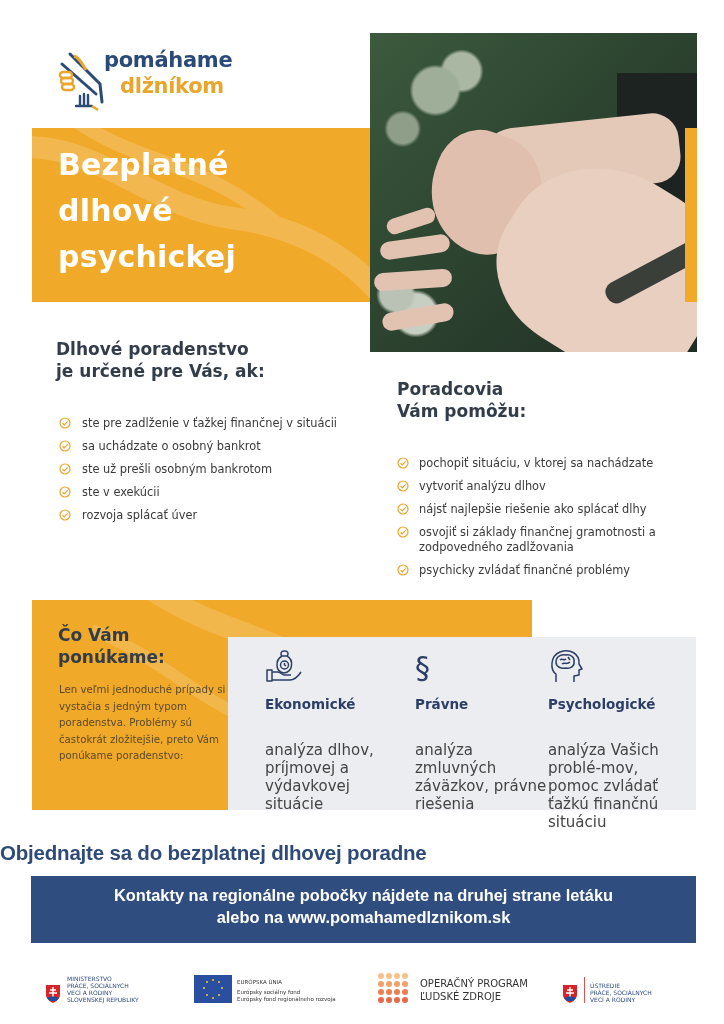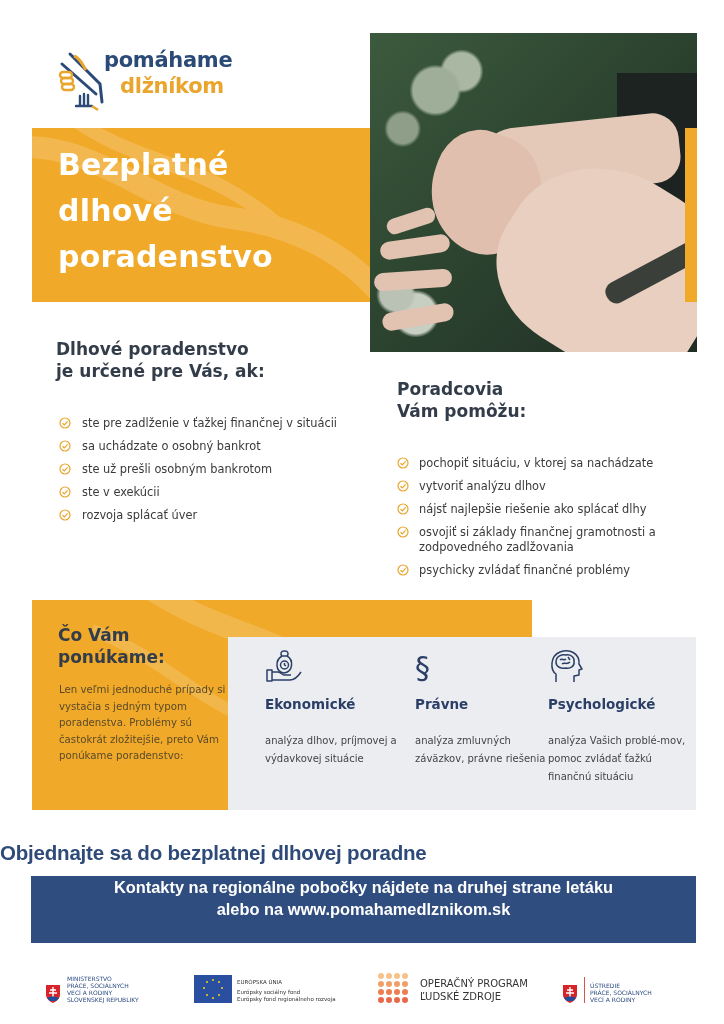--- a/index.html
+++ b/index.html
@@ -47,28 +47,28 @@
 
   
   .offer-bg { position: absolute; left: 32px; top: 600px; width: 500px; height: 210px; background: #f0a928; overflow: hidden; }
   .offer-bg .deco { position: absolute; left: 0; top: 0; width: 100%; height: 100%; opacity: 0.16; }
   .offer-title { position: absolute; left: 58px; top: 624px; }
   .offer-text { position: absolute; left: 59px; top: 682px; width: 170px; font-size: 10.2px; line-height: 16.5px; color: #5a4a2a; }
   .offer-card { position: absolute; left: 228px; top: 637px; width: 468px; height: 173px; background: #ecedf1; }
   .svc { position: absolute; top: 648px; width: 140px; }
   .svc .icon { width: 40px; height: 36px; display: block; }
   .svc .name { margin-top: 12px; font-family: "DejaVu Sans", sans-serif; font-weight: bold; font-size: 13.5px; color: #2b3f66; }
-  .svc .desc { margin-top: 20px; font-size: 10px; line-height: 18px; color: #444; }
+  .svc .desc { margin-top: 29px; font-size: 15px; line-height: 18px; color: #444; }
   .svc1 { left: 265px; }
   .svc2 { left: 415px; }
   .svc3 { left: 548px; }
 
   
   .cta-title { position: absolute; left: 0; top: 841px; width: 724px; text-align: left; font-family: "Liberation Sans", sans-serif; font-weight: bold; font-size: 20.5px; color: #2e4a78; letter-spacing: -0.2px; }
-  .banner { position: absolute; left: 31px; top: 876px; width: 665px; height: 67px; background: #2f4d7e; color: #fff; text-align: center; padding-top: 0; font-family: "Liberation Sans", sans-serif; font-weight: bold; font-size: 16.4px; line-height: 22px; }
+  .banner { position: absolute; left: 31px; top: 876px; width: 665px; height: 67px; background: #2f4d7e; color: #fff; text-align: center; padding-top: 8px; font-family: "Liberation Sans", sans-serif; font-weight: bold; font-size: 16.4px; line-height: 22px; }
 
   
   .footer { position: absolute; left: 0; top: 955px; width: 724px; height: 40px; }
   .flogo { position: absolute; top: 12px; height: 36px; display: flex; align-items: flex-end; }
   .f1 { left: 46px; }
   .f2 { left: 194px; }
   .f3 { left: 378px; }
   .f4 { left: 563px; }
   .shield { width: 14px; height: 18px; margin-right: 7px; }
   .ftxt { font-size: 6px; line-height: 7px; color: #2c4a80; text-transform: uppercase; }
@@ -101,21 +101,21 @@
 </div>
 
 <div class="hero">
   <svg class="deco" viewBox="0 0 338 174">
     <path d="M-20 20 C60 10 120 80 200 90 S330 140 360 180" stroke="#fff" stroke-width="22" fill="none"></path>
     <path d="M40 -10 C110 40 170 30 250 100" stroke="#fff" stroke-width="14" fill="none"></path>
   </svg>
   <h1>
     <span>Bezplatné</span><br>
     <span>dlhové</span><br>
-    <span>poradenstvo</span>
+    <span>psychickej</span>
   </h1>
 </div>
 
 <div class="photo">
   <div class="shirt"></div>
   <div class="arm1"></div>
   <div class="hand1"></div>
   <div class="arm2"></div>
   <div class="finger" style="left:10px;top:205px;width:70px;height:18px;transform:rotate(-8deg);"></div>
   <div class="finger" style="left:4px;top:238px;width:78px;height:18px;transform:rotate(-4deg);"></div>

